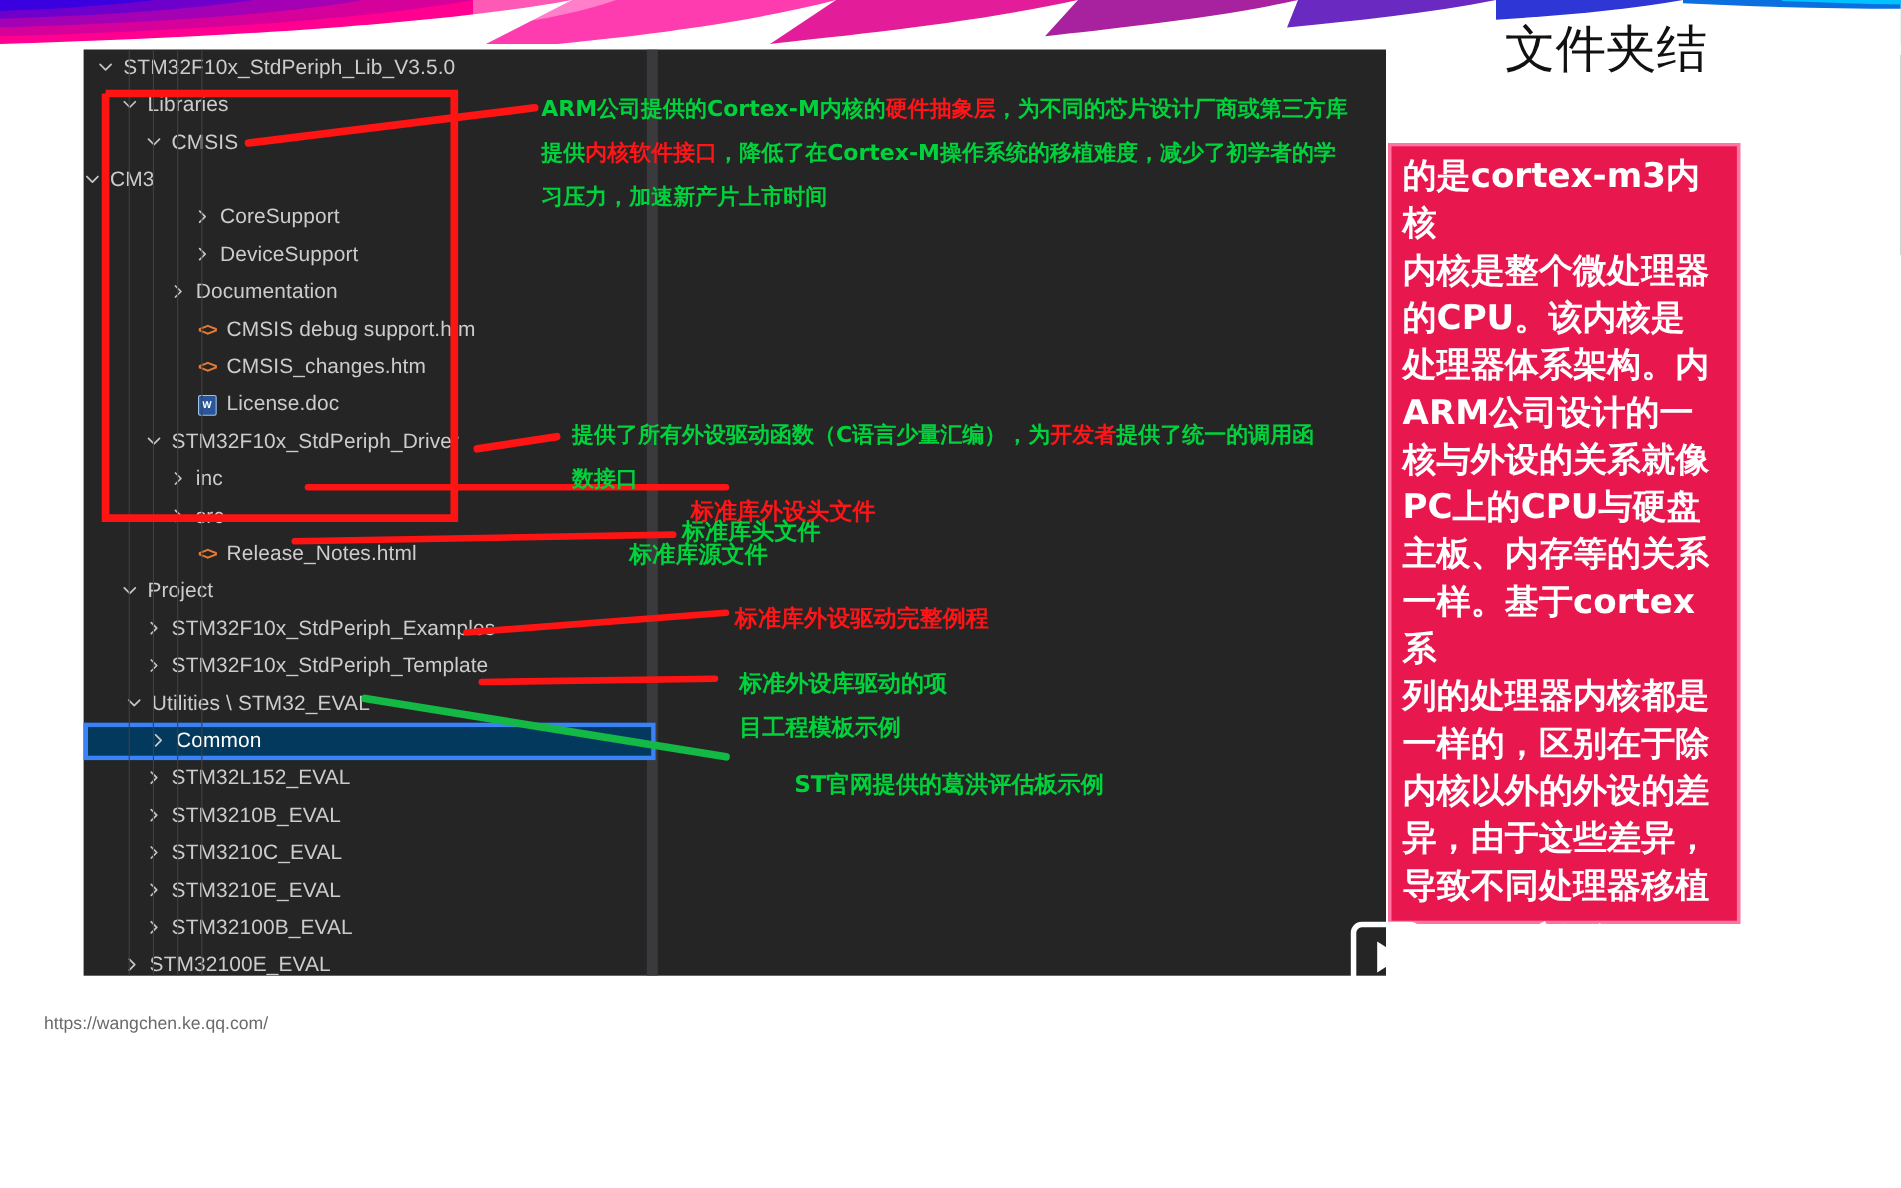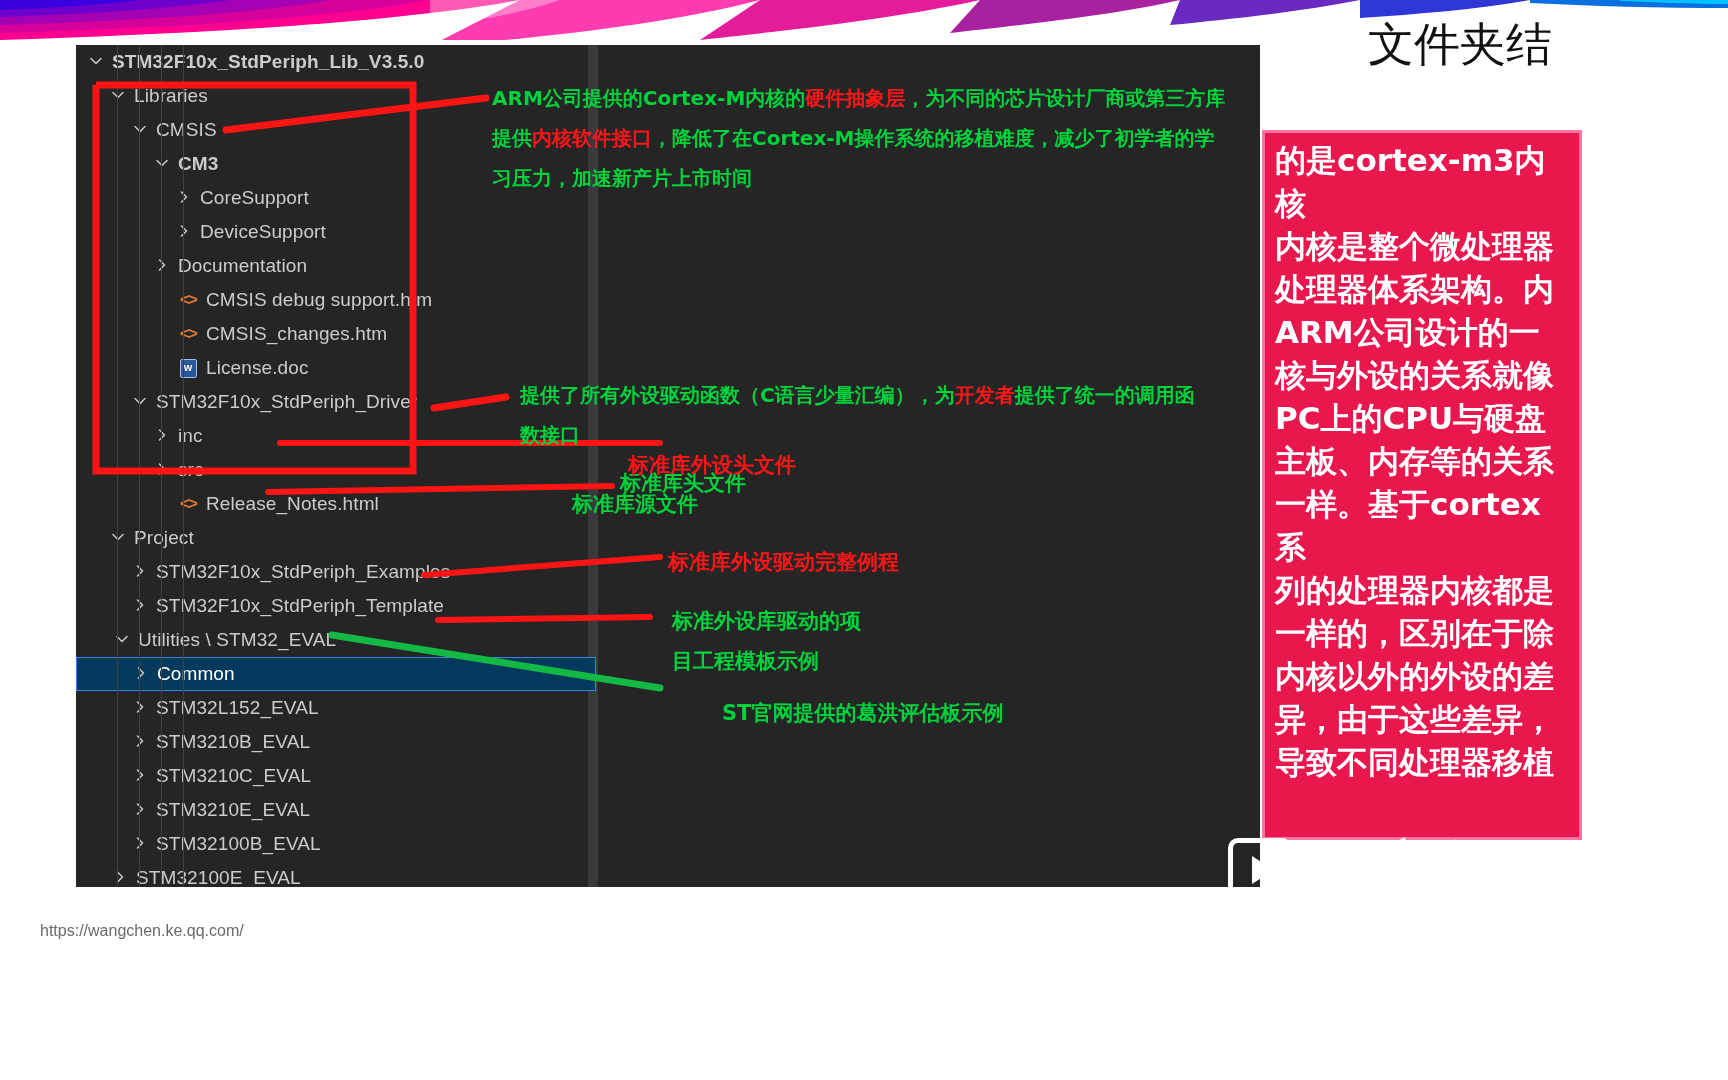--- a/index.html
+++ b/index.html
@@ -14,21 +14,21 @@
   
   #explorer{
     position:absolute;left:76px;top:45px;width:1184px;height:842px;
     background:#252526;overflow:hidden;
   }
   #tree{position:absolute;left:0;top:0;width:520px;height:842px;}
   .row{
     position:relative;height:34px;display:flex;align-items:center;
     color:#cccccc;font-size:19px;white-space:nowrap;
   }
-  .row.sel{background:#04395e;border:1px solid #3b82f6;box-sizing:border-box;color:#ffffff;}
+  .row.sel{background:#04395e;border:4px solid #3b82f6;box-sizing:border-box;color:#ffffff;}
   .row .chev{width:18px;height:18px;flex:0 0 18px;margin-right:6px;position:relative;}
   .row .chev svg{display:block;}
   .row .ficon{width:20px;flex:0 0 20px;margin-right:8px;display:flex;align-items:center;justify-content:center;}
   .lbl{letter-spacing:.1px;}
   
   .guide{position:absolute;top:0;bottom:0;width:1px;background:#404040;}
   
   #vdiv{position:absolute;left:512px;top:0;width:10px;height:842px;background:#3a3a3c;}
   
   .ann{position:absolute;font-weight:bold;font-size:20px;line-height:34px;
@@ -84,21 +84,21 @@
     <path d="M1530,0 L1728,0 L1728,8 C1660,8 1590,6 1530,3 Z" fill="#0b6fe0"></path>
     <path d="M1620,0 L1728,0 L1728,4 C1690,4 1655,2 1620,1 Z" fill="#00c2ff"></path>
     <path d="M430,0 L560,0 C520,14 470,22 430,26 Z" fill="#ffffff" opacity="0.35"></path>
   </svg>
 </div>
 <div class="white-gap" style="left:0;top:40px;width:1728px;height:10px;"></div>
 
 <div id="explorer">
   <div id="vdiv"></div>
   <div id="tree">
-      <div class="row" style="padding-left: 12px; font-weight: bold;">
+      <div class="row" style="padding-left: 12px;">
         <span class="chev">
           <svg width="16" height="16" viewBox="0 0 16 16">
             <path d="M3 5.5 L8 10.5 L13 5.5" fill="none" stroke="#c5c5c5" stroke-width="1.6" stroke-linecap="round" stroke-linejoin="round"></path>
           </svg>
         </span>
         <span class="lbl">STM32F10x_StdPeriph_Lib_V3.5.0</span>
       </div>
       <div class="row" style="padding-left: 34px;">
         <span class="chev">
           <svg width="16" height="16" viewBox="0 0 16 16">
@@ -108,21 +108,21 @@
         <span class="lbl">Libraries</span>
       </div>
       <div class="row" style="padding-left: 56px;">
         <span class="chev">
           <svg width="16" height="16" viewBox="0 0 16 16">
             <path d="M3 5.5 L8 10.5 L13 5.5" fill="none" stroke="#c5c5c5" stroke-width="1.6" stroke-linecap="round" stroke-linejoin="round"></path>
           </svg>
         </span>
         <span class="lbl">CMSIS</span>
       </div>
-      <div class="row" style="padding-left: 78px; font-weight: bold;">
+      <div class="row" style="">
         <span class="chev">
           <svg width="16" height="16" viewBox="0 0 16 16">
             <path d="M3 5.5 L8 10.5 L13 5.5" fill="none" stroke="#c5c5c5" stroke-width="1.6" stroke-linecap="round" stroke-linejoin="round"></path>
           </svg>
         </span>
         <span class="lbl">CM3</span>
       </div>
       <div class="row" style="padding-left: 100px;">
         <span class="chev">
           <svg width="16" height="16" viewBox="0 0 16 16">
@@ -338,20 +338,21 @@
 <div class="ann g" style="left:672px;top:604px;font-size:21px;">标准外设库驱动的项</div>
 <div class="ann g" style="left:672px;top:644px;font-size:21px;">目工程模板示例</div>
 
 <div class="ann g" style="left:686px;top:696px;font-size:21px;margin-left:36px;">ST官网提供的葛洪评估板示例</div>
 
 <div id="rightTitle">文件夹结</div>
 
 <div id="pinkbox">
     <p>的是cortex-m3内核</p>
     <p>内核是整个微处理器</p>
+    <p>的CPU。该内核是</p>
     <p>处理器体系架构。内</p>
     <p>ARM公司设计的一</p>
     <p>核与外设的关系就像</p>
     <p>PC上的CPU与硬盘</p>
     <p>主板、内存等的关系</p>
     <p>一样。基于cortex系</p>
     <p>列的处理器内核都是</p>
     <p>一样的，区别在于除</p>
     <p>内核以外的外设的差</p>
     <p>异，由于这些差异，</p>

